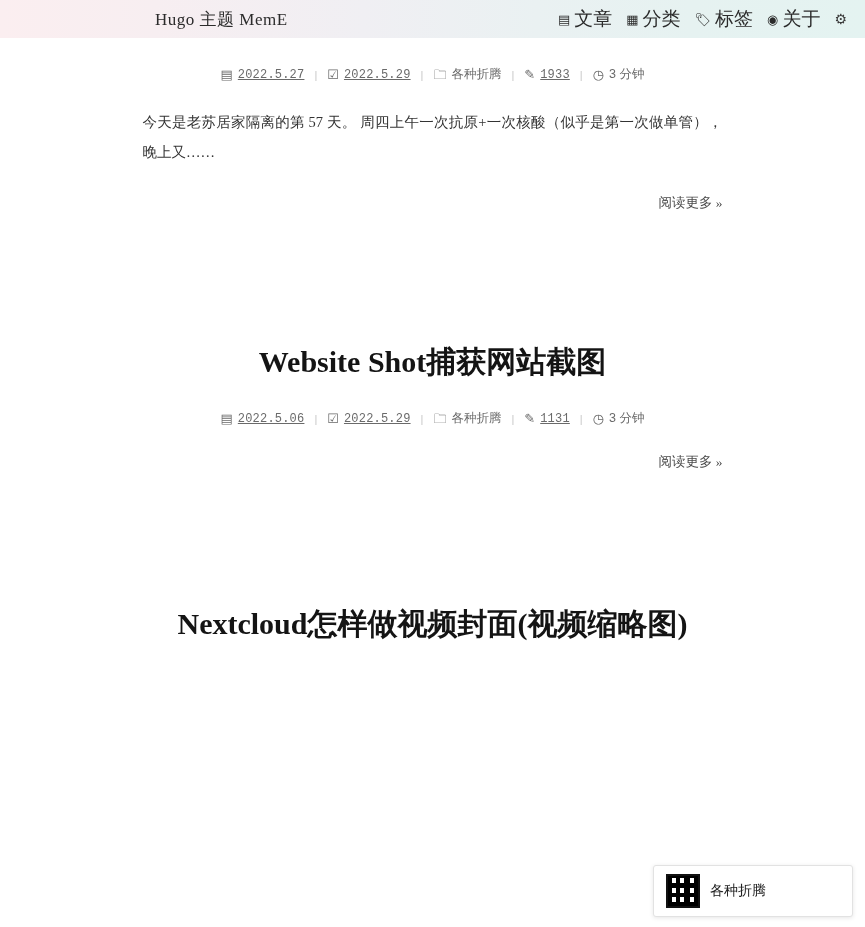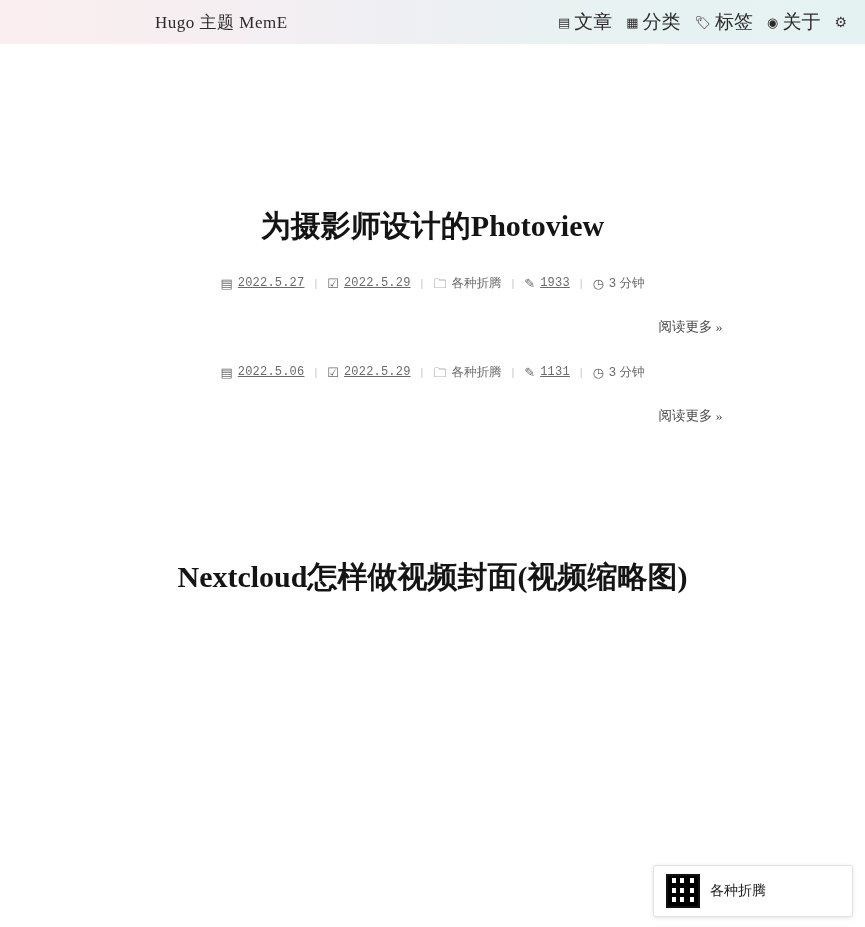--- a/index.html
+++ b/index.html
@@ -6,21 +6,21 @@
   html, body {
     margin: 0; padding: 0;
     width: 865px; height: 927px;
     background: #ffffff;
     font-family: "Liberation Serif", serif;
     color: #1d1d1f;
     overflow: hidden;
   }
   
   .site-header {
-    height: 44px;
+    height: 38px;
     width: 865px;
     background: linear-gradient(90deg, #fbeef0 0%, #f7eef1 18%, #f0eff3 42%, #eaf1f2 62%, #e6f2f1 80%, #e4f3f1 100%);
     display: flex;
     align-items: center;
     position: relative;
   }
   .brand {
     position: absolute;
     left: 155px;
     font-size: 17px;
@@ -170,21 +170,20 @@
       <span class="label">关于</span>
     </div>
 
     <div class="gear-btn">⚙</div>
   </div>
 </div>
 
 <div class="content">
 
   <article class="post p1">
-    <h1 class="post-title">为摄影师设计的Photoview</h1>
     <div class="meta">
       <span class="m">
         <span class="ico">▤</span>
         <span class="mono">2022.5.27</span>
       </span>
       <span class="sep">|</span>
       <span class="m">
         <span class="ico">☑</span>
         <span class="mono">2022.5.29</span>
       </span>
@@ -197,24 +196,26 @@
       <span class="m">
         <span class="ico">✎</span>
         <span class="mono">1933</span>
       </span>
       <span class="sep">|</span>
       <span class="m">
         <span class="ico">◷</span>
         <span>3 分钟</span>
       </span>
     </div>
+    <p class="excerpt">今天是老苏居家隔离的第 57 天。 周四上午一次抗原+一次核酸（似乎是第一次做单管），晚上又……</p>
     <div class="readmore">阅读更多 »</div>
   </article>
 
   <article class="post p2">
+    <h1 class="post-title">Website Shot捕获网站截图</h1>
     <div class="meta">
       <span class="m">
         <span class="ico">▤</span>
         <span class="mono">2022.5.06</span>
       </span>
       <span class="sep">|</span>
       <span class="m">
         <span class="ico">☑</span>
         <span class="mono">2022.5.29</span>
       </span>

